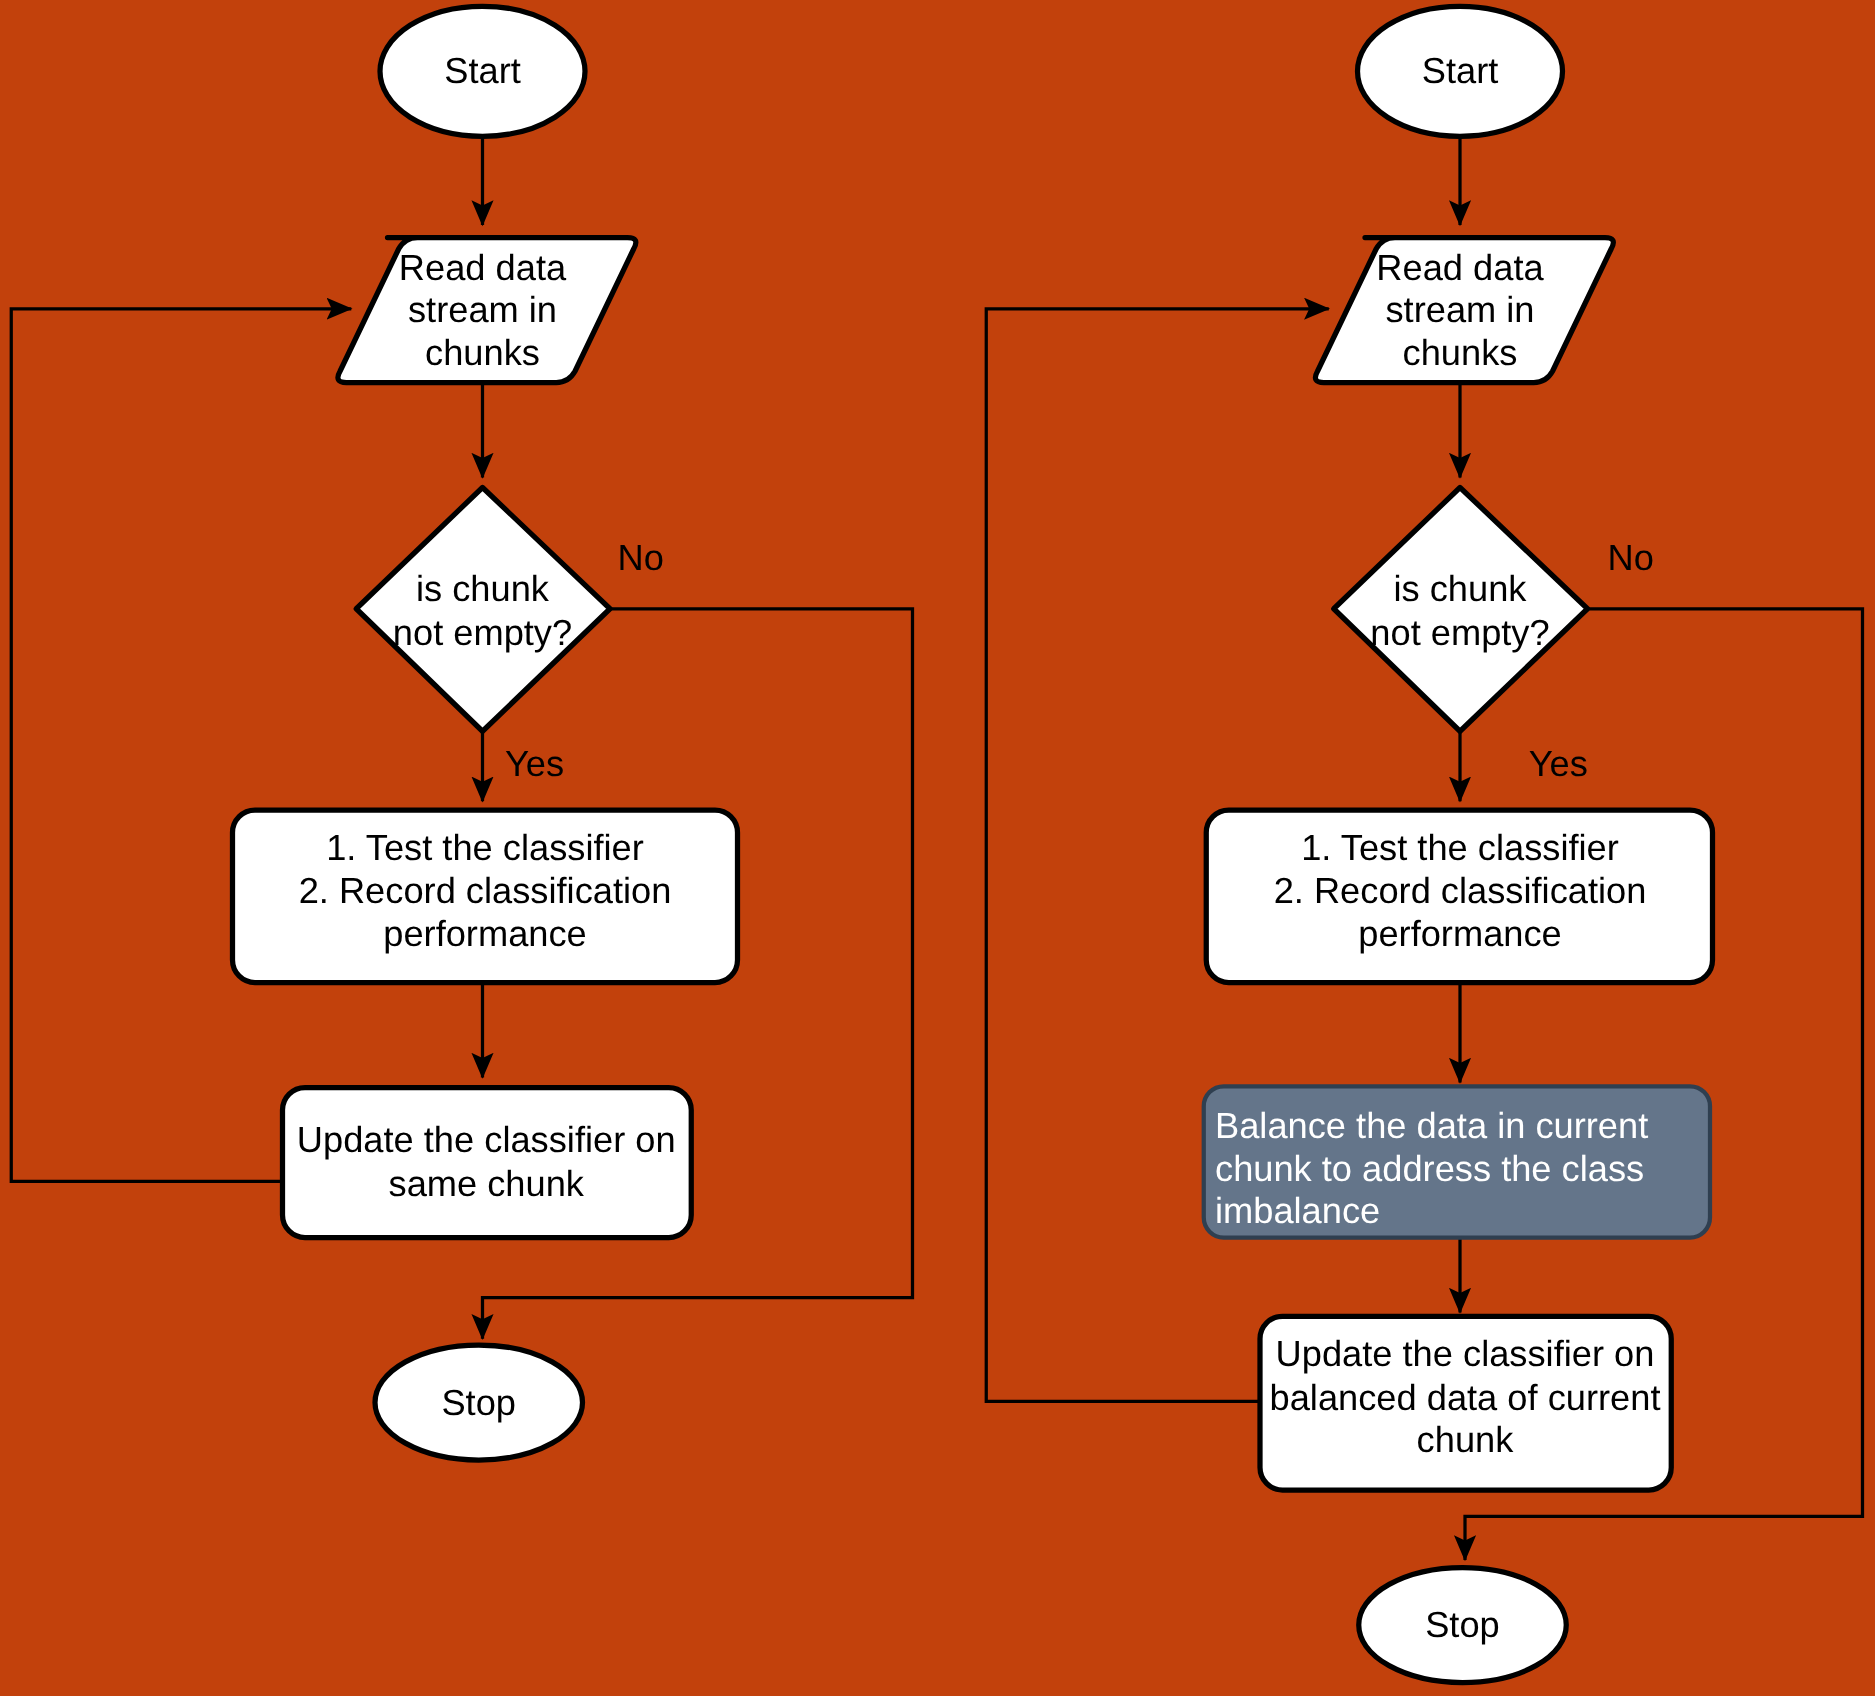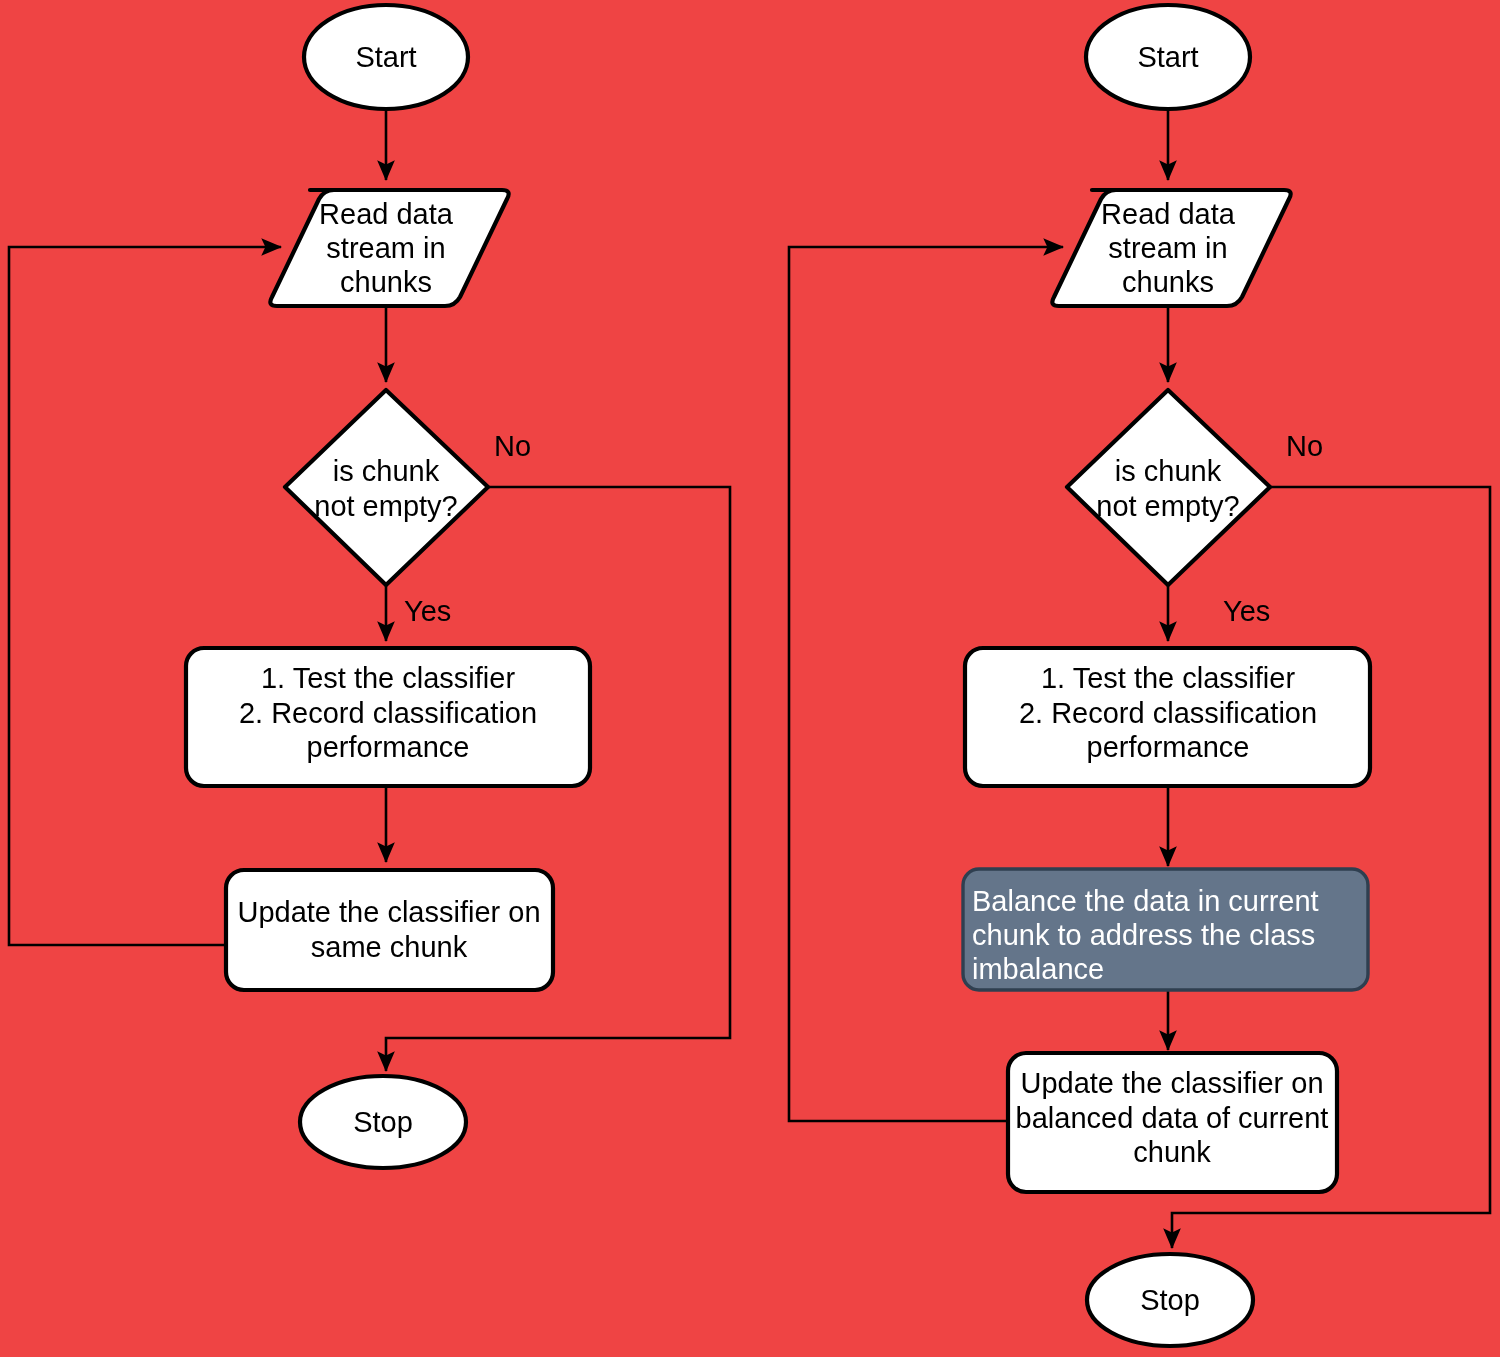--- a/index.html
+++ b/index.html
@@ -4,21 +4,21 @@
 <style>
   html, body {
     margin: 0;
     padding: 0;
     background: #ffffff;
   }
   #canvas {
     position: relative;
     width: 1500px;
     height: 1357px;
-    background: #ef4444;
+    background: #c2410c;
     overflow: hidden;
   }
   svg.flow {
     position: absolute;
     top: 0;
     left: 0;
     width: 1500px;
     height: 1357px;
   }
   .shape-stroke {

